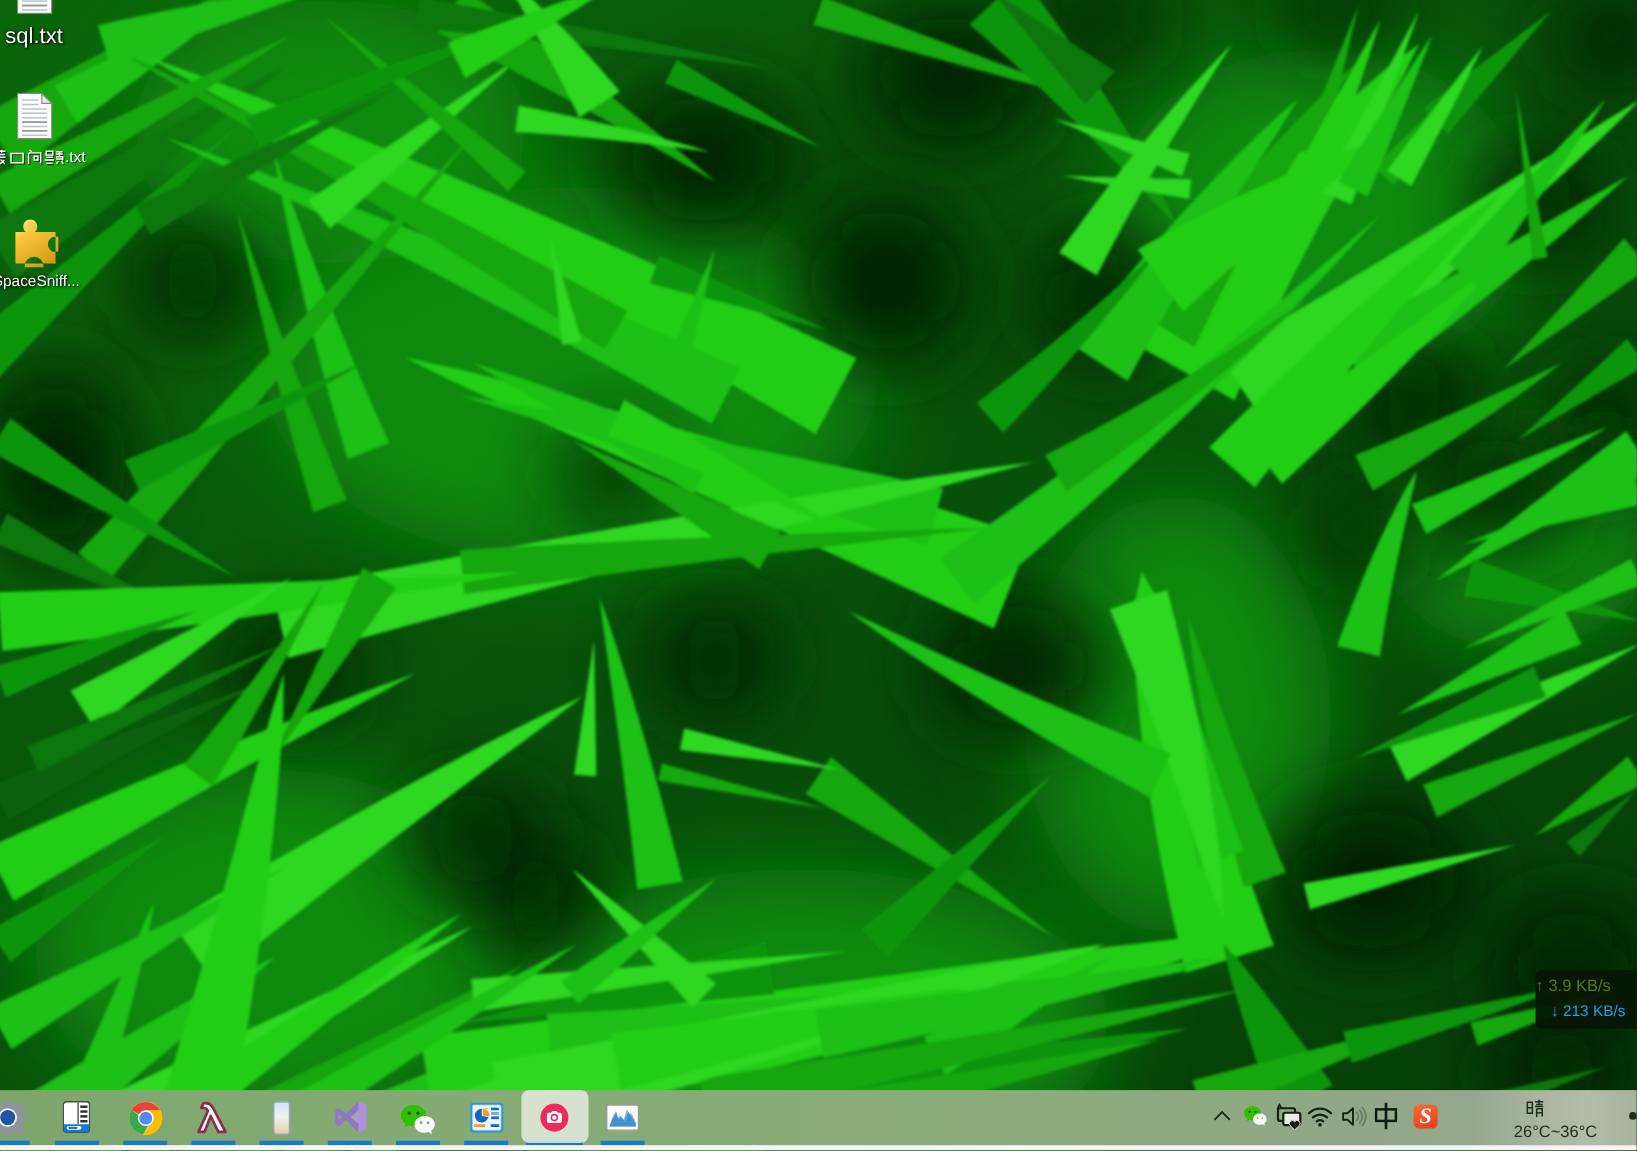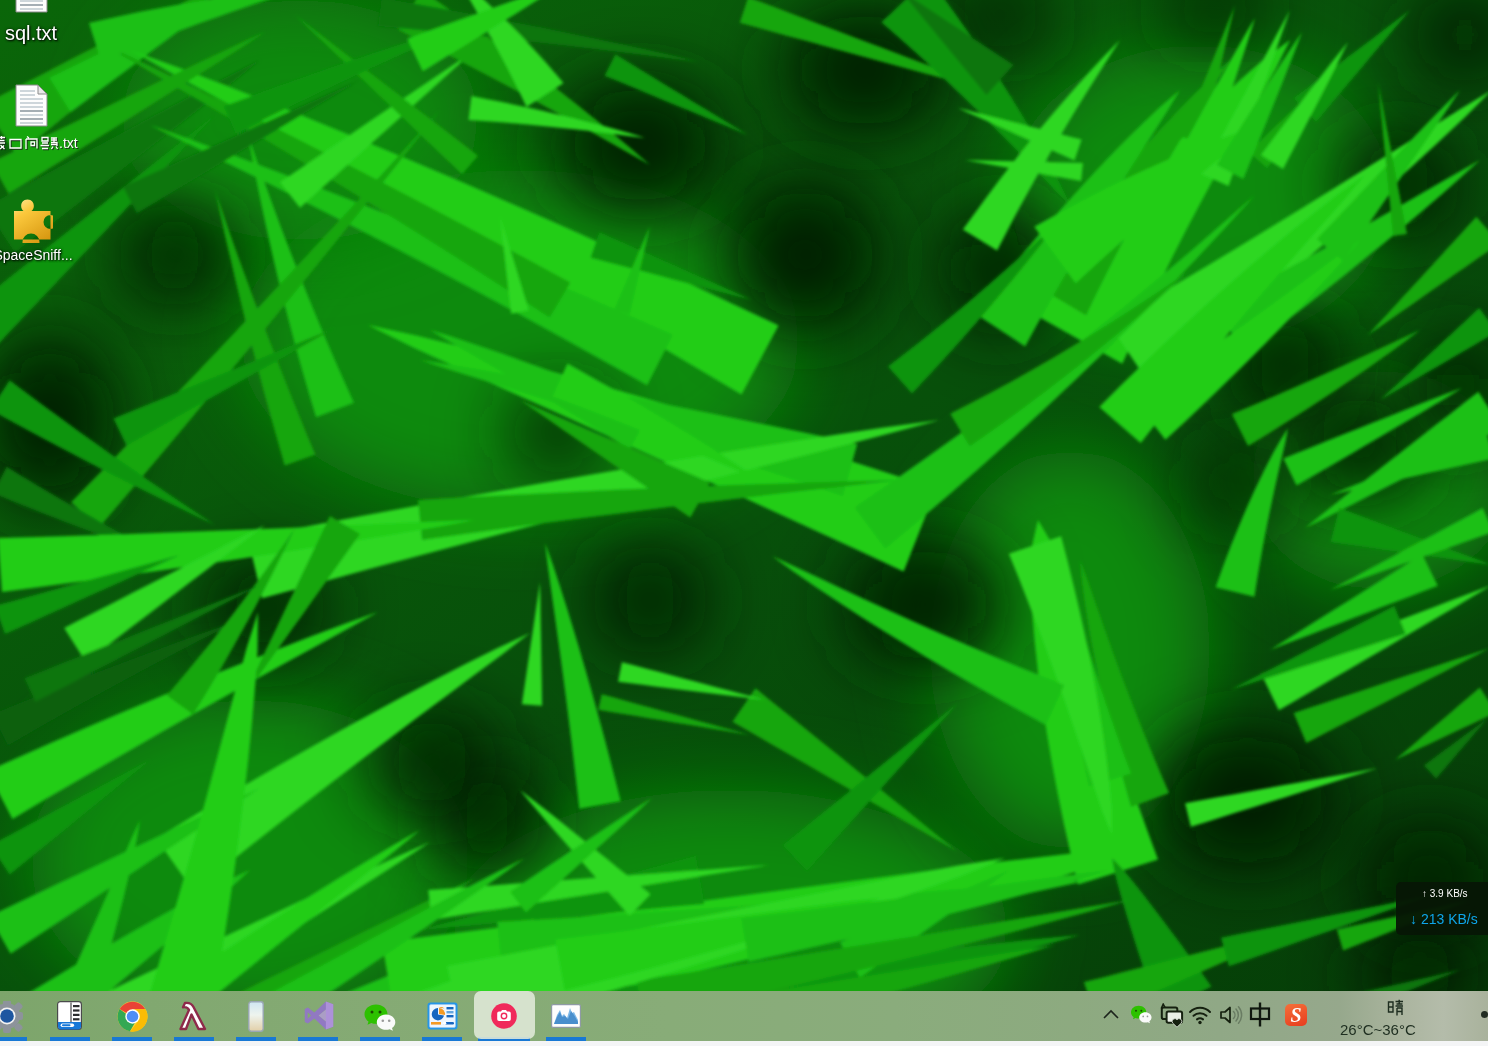--- a/index.html
+++ b/index.html
@@ -192,21 +192,21 @@
         <path d="M618.1 681.8 L630.3 683.3 L642.6 684.8 L654.8 686.4 L667.1 687.9 L679.3 689.4 L691.6 690.9 L703.8 692.4 L716.0 693.9 L728.3 695.5 L740.5 697.0 L752.8 698.5 L765.0 700.0 L765.0 700.0 L753.1 696.8 L741.1 693.7 L729.2 690.5 L717.3 687.4 L705.4 684.2 L693.4 681.1 L681.5 677.9 L669.6 674.8 L657.7 671.6 L645.7 668.5 L633.8 665.3 L621.9 662.2 Z" fill="#2dd723"></path>
         <path d="M650.4 894.2 L639.6 885.4 L628.8 876.6 L618.0 867.9 L607.2 859.1 L596.4 850.4 L585.6 841.7 L574.7 833.0 L563.9 824.3 L553.0 815.6 L542.1 807.0 L531.1 798.4 L520.0 790.0 L520.0 790.0 L528.9 800.7 L537.9 811.3 L547.0 821.9 L556.1 832.4 L565.3 842.8 L574.4 853.3 L583.6 863.8 L592.8 874.2 L602.0 884.6 L611.2 895.0 L620.4 905.4 L629.6 915.8 Z" fill="#2dd723"></path>
         <path d="M526.0 912.3 L536.5 902.8 L547.1 893.4 L557.7 883.9 L568.2 874.5 L578.7 865.0 L589.3 855.5 L599.8 846.0 L610.3 836.5 L620.8 826.9 L631.3 817.4 L641.7 807.8 L652.0 798.0 L652.0 798.0 L640.0 805.6 L628.1 813.3 L616.2 821.1 L604.4 828.8 L592.5 836.7 L580.7 844.5 L568.9 852.3 L557.1 860.2 L545.3 868.1 L533.6 876.0 L521.8 883.8 L510.0 891.7 Z" fill="#1bc013"></path>
         <path d="M598.3 709.8 L610.9 711.9 L623.6 714.0 L636.2 716.1 L648.9 718.2 L661.5 720.3 L674.1 722.4 L686.8 724.5 L699.4 726.6 L712.1 728.7 L724.7 730.8 L737.4 732.9 L750.0 735.0 L750.0 735.0 L737.6 731.6 L725.3 728.2 L712.9 724.8 L700.6 721.4 L688.2 718.0 L675.9 714.6 L663.5 711.2 L651.1 707.8 L638.8 704.4 L626.4 701.0 L614.1 697.6 L601.7 694.2 Z" fill="#13a611"></path>
         <path d="M1064.3 685.0 L1039.6 675.2 L1015.0 665.2 L990.5 655.0 L966.0 644.6 L941.7 634.0 L917.3 623.2 L893.1 612.3 L868.8 601.2 L844.7 590.0 L820.5 578.6 L796.4 567.2 L772.0 556.0 L772.0 556.0 L793.7 571.8 L815.8 587.0 L838.0 601.8 L860.5 616.4 L883.2 630.7 L906.0 644.8 L928.9 658.7 L952.0 672.4 L975.2 685.8 L998.6 699.1 L1022.1 712.1 L1045.7 725.0 Z" fill="#1bc013"></path>
         <path d="M748.7 961.7 L779.0 954.9 L809.3 948.0 L839.6 940.9 L869.8 933.7 L900.0 926.4 L930.2 919.0 L960.3 911.3 L990.4 903.6 L1020.4 895.6 L1050.3 887.5 L1080.2 879.0 L1110.0 870.0 L1110.0 870.0 L1079.2 873.8 L1048.4 878.1 L1017.7 882.3 L987.0 886.6 L956.3 890.8 L925.6 895.0 L894.9 899.1 L864.2 903.1 L833.5 907.0 L802.8 910.9 L772.0 914.6 L741.3 918.3 Z" fill="#1bc013"></path>
         <path d="M204.0 1054.5 L210.7 1017.9 L217.1 981.2 L223.2 944.5 L228.9 907.7 L234.3 870.9 L239.3 834.1 L243.9 797.3 L248.1 760.4 L251.9 723.4 L255.1 686.4 L257.5 649.3 L258.0 612.0 L258.0 612.0 L246.8 647.6 L237.1 683.3 L227.5 719.1 L217.9 754.7 L208.3 790.3 L198.5 825.9 L188.6 861.3 L178.5 896.7 L168.2 932.0 L157.7 967.3 L147.0 1002.4 L136.0 1037.5 Z" fill="#21cd18"></path>
       </g>
     </svg>
     <div style="position:absolute;left:1396px;top:882px;width:92px;height:53px;background:rgba(6,22,5,0.95);border-radius:5px 0 0 5px;font-family:'Liberation Sans',sans-serif;">
-<div style="position:absolute;left:26px;top:6px;font-size:10px;color:#ffffff;white-space:nowrap">↑ 3.9 KB/s</div>
+<div style="position:absolute;left:0;top:6px;font-size:15px;color:#4d7c0f;white-space:nowrap">↑ 3.9 KB/s</div>
 <div style="position:absolute;left:14px;top:29px;font-size:14px;color:#0ea5e9;white-space:nowrap">↓ 213 KB/s</div>
 </div>
     <svg style="position:absolute;left:15px;top:-30px" width="33" height="43" viewBox="0 0 33 43">
 <path d="M1,1 H23 L32,10 V42 H1 Z" fill="#fdfdfd" stroke="#8a8a8a" stroke-width="1"></path>
 <path d="M23,1 L23,10 L32,10 Z" fill="#e8e8e8" stroke="#8a8a8a" stroke-width="1"></path>
 <g stroke="#b9c4cc" stroke-width="1.4">
 <line x1="5" y1="7" x2="20" y2="7"></line>
         <line x1="5" y1="11" x2="20" y2="11"></line>
 <line x1="5" y1="15" x2="28" y2="15"></line>
         <line x1="5" y1="19" x2="28" y2="19"></line>
@@ -410,15 +410,15 @@
 </g>
     </svg>
     <div style="position:absolute;left:1285px;top:1004px;width:22px;height:22px;border-radius:5px;background:linear-gradient(160deg,#f4703a,#e83c1e);"></div>
 <div style="position:absolute;left:1285px;top:1003px;width:22px;height:22px;font-family:'Liberation Serif',serif;font-size:20px;font-weight:bold;font-style:italic;color:#fff;line-height:24px;text-align:center">S</div>
     <svg style="position:absolute;left:1387px;top:999px" width="17" height="17" viewBox="0 0 17 17">
 <g fill="none" stroke="#1e2e20" stroke-width="1.4">
 <path d="M1.5,3 H6 V13 H1.5 Z M1.5,8 H6"></path>
 <path d="M8.5,2.5 H16 M12.2,0.8 V4.5 M9.5,5 H15.5 M8.5,7 H16 M10,9 H15 V16 M10,9 V16.5 M10,12.5 H15"></path>
 </g>
     </svg>
-    <div style="position:absolute;left:1340px;top:1021px;width:112px;text-align:left;font-family:'Liberation Sans',sans-serif;font-size:15px;color:#1e2e20">26°C~36°C</div>
+    <div style="position:absolute;left:1340px;top:1021px;width:112px;text-align:right;font-family:'Liberation Sans',sans-serif;font-size:15px;color:#1e2e20">26°C~36°C</div>
     <div style="position:absolute;left:1481px;top:1011px;width:7px;height:7px;border-radius:50%;background:#222c22"></div>
     <div style="position:absolute;left:0;top:1041px;width:1488px;height:5px;background:#f4f5f6"></div>
   </div>
 </body></html>

